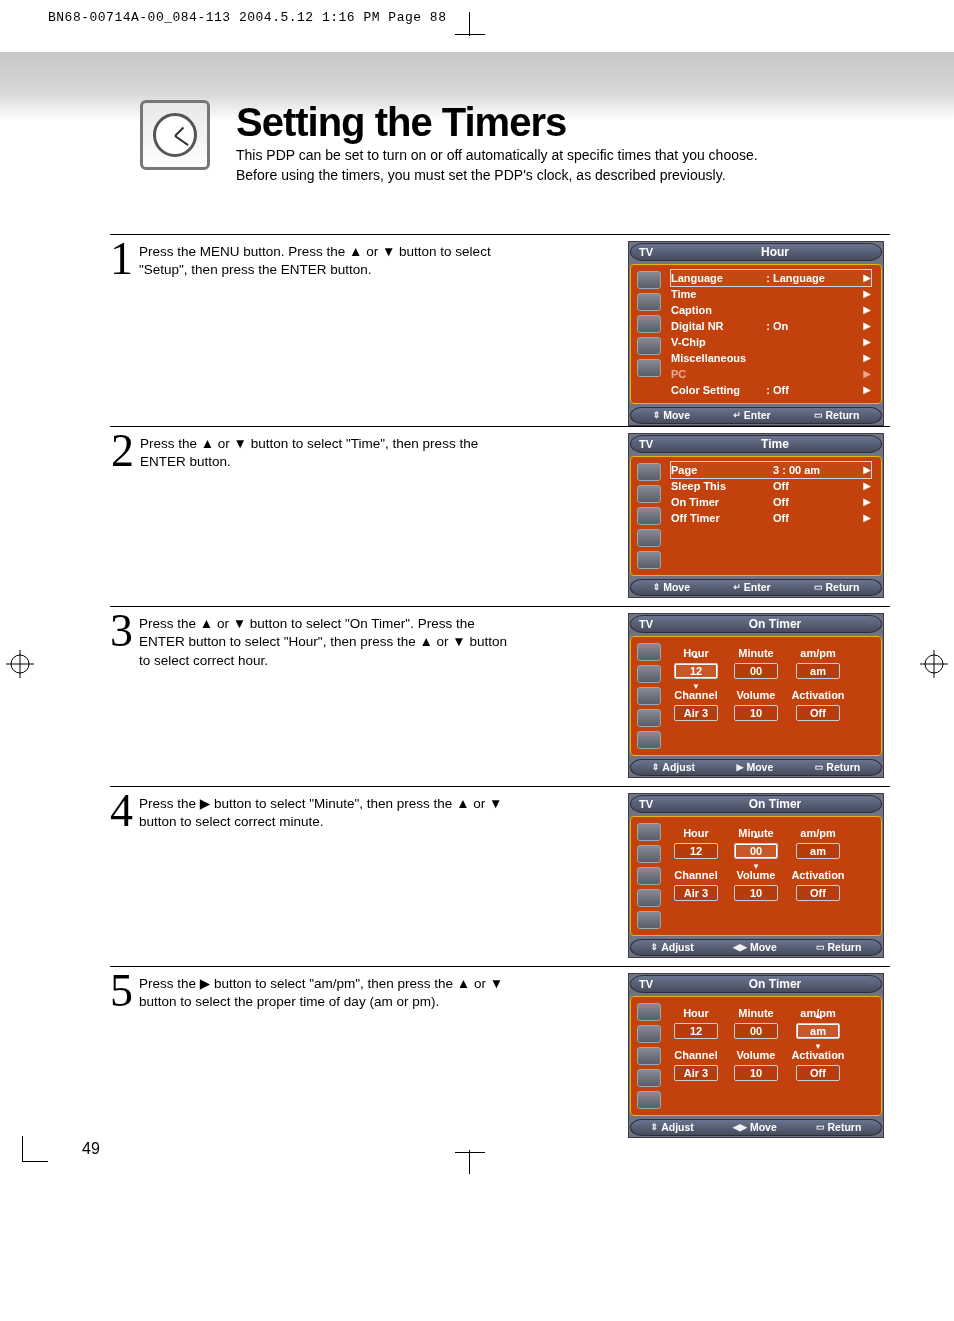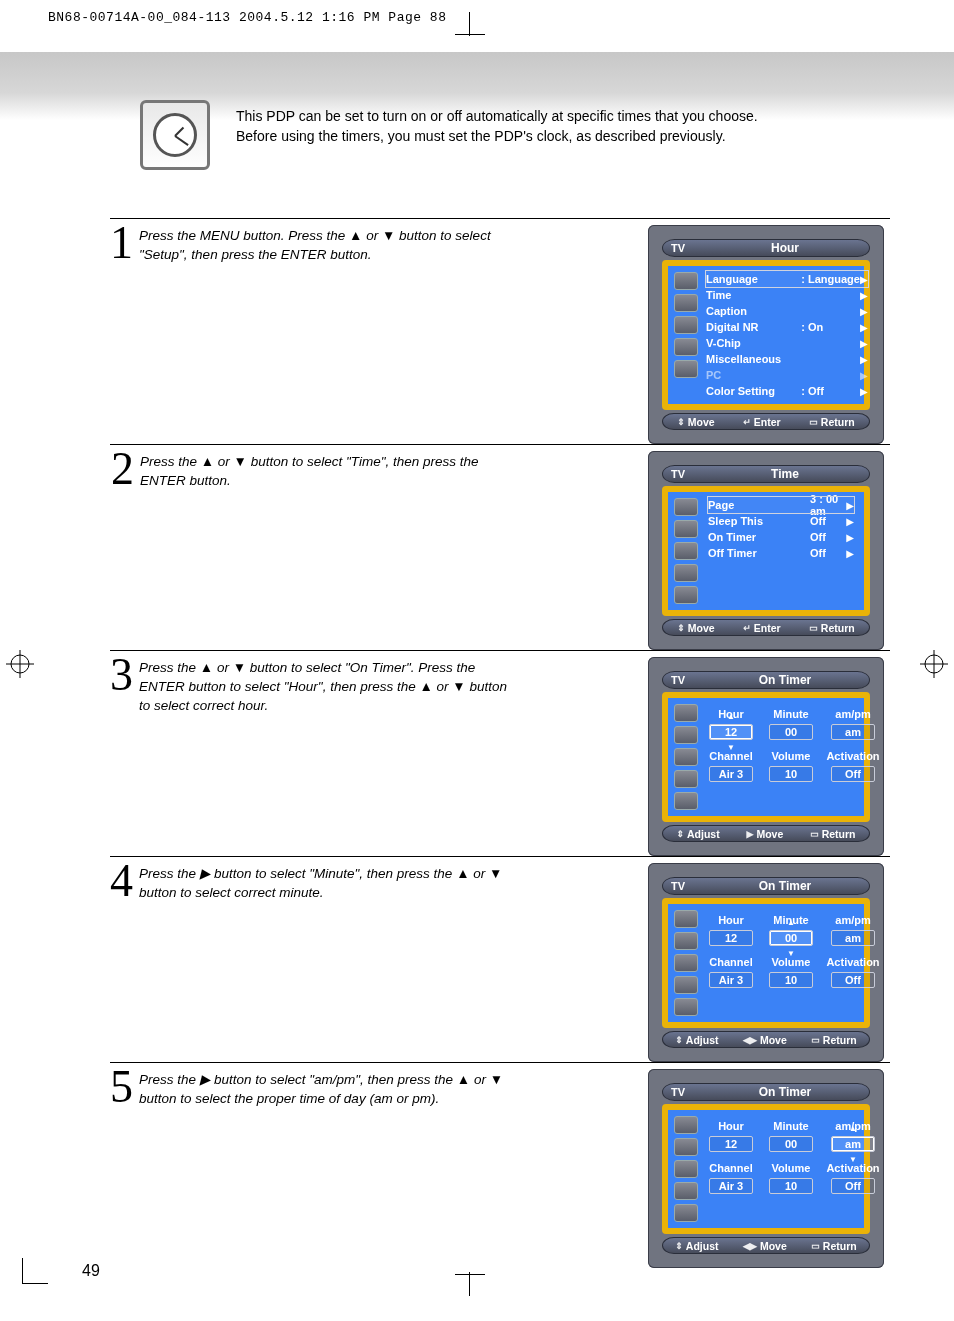--- a/index.html
+++ b/index.html
@@ -43,67 +43,67 @@
     transform-origin: left center;
   }
   .clock-face::before { width:12px; height:2px; transform: rotate(-45deg); }
   .clock-face::after  { width:16px; height:2px; transform: rotate(35deg); }
   .title-block h1 {
     font-family: "Arial Black", Arial, sans-serif;
     font-weight: 900;
     font-size: 40px;
     letter-spacing: -1px;
   }
-  .intro { font-size: 14px; line-height: 1.45; margin-top: 6px; max-width: 560px; }
+  .intro { font-size: 14px; line-height: 1.45; margin-top: 0; max-width: 560px; }
   .steps { margin-top: 48px; }
   .step-row {
     display:flex; align-items:flex-start;
     border-top: 1px solid #000;
     padding-top: 6px;
     min-height: 180px;
     gap: 18px;
   }
   .step-left { display:flex; gap: 6px; flex: 0 0 400px; }
   .step-num {
     font-family: "Times New Roman", serif;
     font-size: 46px;
     line-height: 0.8;
     font-weight: 400;
     width: 28px;
     text-align: right;
   }
-  .step-text { font-size: 13.5px; line-height: 1.4; padding-top: 2px; font-style: italic; }
+  .step-text { font-size: 13.5px; line-height: 1.4; padding-top: 2px; }
   .step-right { flex: 1; display:flex; justify-content:flex-end; padding-right: 6px; }
   
   .osd {
-    width: 236px;
+    width: 256px;
     background: #707480;
-    border-radius: 6px;
-    padding: 14px;
+    border-radius: 0;
+    padding: 2px;
     position:relative;
     color:#fff;
     font-size: 11px;
     box-shadow: inset 0 0 0 1px #3a3d48;
   }
   .osd-header {
     display:flex; align-items:center;
     background: linear-gradient(#6a7490,#464b5a);
     border-radius: 14px / 10px;
     height: 18px;
     padding: 0 8px;
     margin-bottom: 3px;
     border:1px solid #2a2e3a;
   }
   .osd-tv { font-weight: bold; font-size: 11px; width: 38px; text-align:left; }
   .osd-title { flex:1; text-align:center; font-weight: bold; font-size: 12px; }
   .osd-body {
     display:flex;
-    background:#3b82f6;
+    background:#c2410c;
     border-radius: 4px;
-    border:6px solid #eab308;
+    border:1px solid #eab308;
     padding:4px;
     min-height: 110px;
   }
   .osd-icons { width: 30px; display:flex; flex-direction:column; gap:4px; padding:2px 2px; }
   .osd-icon { width:24px; height:18px; border:1px solid #9aa;
     border-radius:3px; background:linear-gradient(#888a93,#5a5e6a); }
   .osd-list { flex:1; padding: 1px 6px; display:flex; flex-direction:column; gap:0; }
   .osd-item { display:flex; align-items:center; height:16px; }
   .osd-item.highlight { outline:1px solid #cfd3df; background: rgba(255,255,255,0.04); }
   .osd-label { flex: 0 0 92px; font-weight:bold; font-size:11px; }
@@ -175,20 +175,21 @@
 </div>
 <div class="bottom-corner"></div>
 
 <div class="page-wrap">
 
   <div class="title-row">
     <div class="clock-frame">
       <div class="clock-face"></div>
     </div>
     <div class="title-block">
+      <h1>Setting the Timers</h1>
       <p class="intro">This PDP can be set to turn on or off automatically at specific times that you choose. Before using the timers, you must set the PDP's clock, as described previously.</p>
     </div>
   </div>
 
   <div class="steps" id="steps-container">
       <div class="step-row">
     <div class="step-left">
       <div class="step-num">1</div>
       <div class="step-text">Press the MENU button. Press the ▲ or ▼ button to select "Setup", then press the ENTER button.</div>
     </div>

